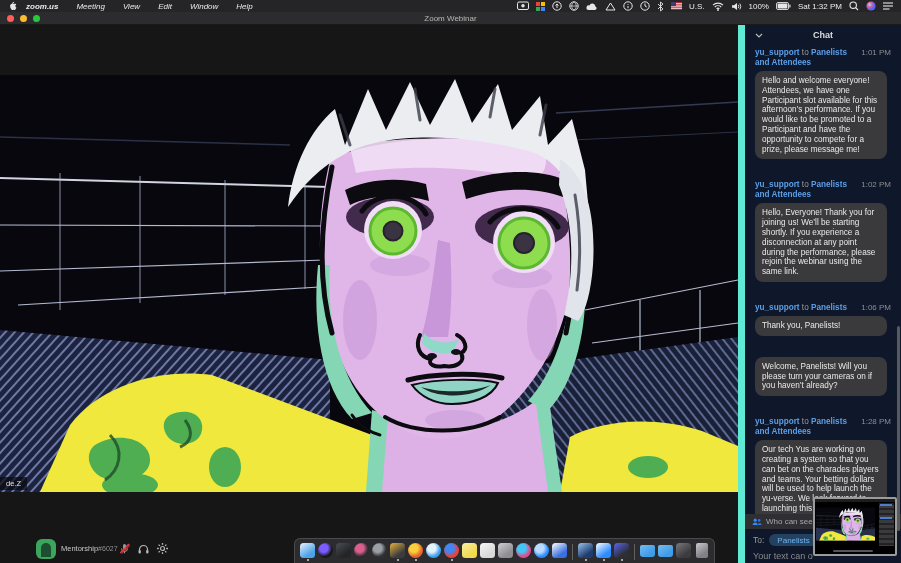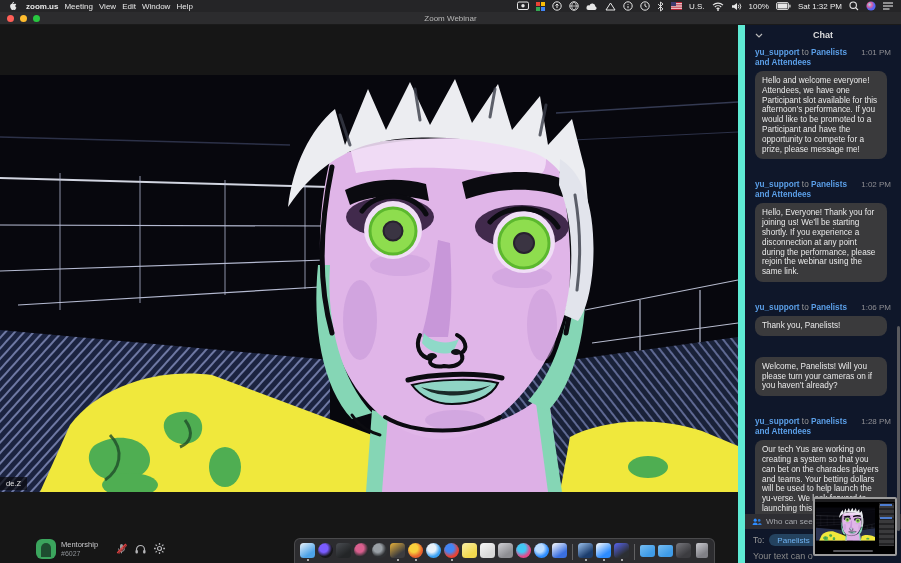--- a/index.html
+++ b/index.html
@@ -3,21 +3,21 @@
 <meta charset="utf-8">
 <style>
   html,body{margin:0;padding:0;background:#000;}
   .screen{position:relative;width:901px;height:563px;background:#000;overflow:hidden;
           font-family:"Liberation Sans",sans-serif;-webkit-font-smoothing:antialiased;}
 
   
   .menubar{position:absolute;top:0;left:0;right:0;height:12px;background:#252527;
            display:flex;align-items:center;padding:0 8px;gap:9px;font-size:8px;color:#e8e8e8;z-index:30;}
   .menubar .apple svg{display:block;}
-  .menus{display:flex;gap:6px;align-items:flex-start;}
+  .menus{display:flex;gap:18px;align-items:flex-start;font-style:italic;}
   .menus span{cursor:default;}
   .menus span.first{font-weight:bold;}
   .status{margin-left:auto;display:flex;align-items:center;gap:7px;}
   .status .si{display:flex;align-items:center;}
   .status .txt{font-size:8px;color:#ececec;white-space:nowrap;}
 
   
   .titlebar{position:absolute;top:12px;left:0;right:0;height:12px;background:#2c2c2e;
             border-bottom:1px solid #1a1a1a;z-index:25;}
   .tl{position:absolute;top:3px;width:7px;height:7px;border-radius:50%;}
@@ -75,21 +75,21 @@
   .dock-dot{position:absolute;bottom:-1px;left:50%;margin-left:-1px;width:2px;height:2px;
             border-radius:50%;background:#d8d8d8;}
   .dock-sep{width:1px;height:16px;background:rgba(255,255,255,.25);margin:0 2px;}
 
   
   .discord{position:absolute;left:36px;bottom:0;height:29px;width:132px;display:flex;
            align-items:center;gap:5px;z-index:15;}
   .dc-avatar{width:20px;height:20px;border-radius:6px;background:#3ba55d;position:relative;overflow:hidden;flex:0 0 auto;}
   .dc-avatar:after{content:"";position:absolute;left:5px;top:4px;width:10px;height:14px;
                    background:#1e4d30;border-radius:5px 5px 0 0;}
-  .dc-names{display:flex;flex-direction:column;line-height:9px;min-width:46px;}
+  .dc-names{display:flex;flex-direction:row;line-height:9px;min-width:46px;}
   .dc-user{font-size:7.5px;color:#c9c9cc;}
   .dc-tag{font-size:7px;color:#8e9297;}
   .dc-btns{display:flex;gap:8px;align-items:center;margin-left:4px;}
 
   
   .pip{position:absolute;right:4px;bottom:7px;width:80px;height:55px;border:2px solid #9b9b9b;
        border-radius:2px;background:#000;z-index:40;overflow:hidden;}
   .pip-top{position:absolute;top:0;left:0;right:0;height:3px;background:#1d1d1f;}
   .pip-video{position:absolute;left:1px;top:4px;}
   .pip-chat{position:absolute;right:1px;top:4px;bottom:8px;width:15px;

